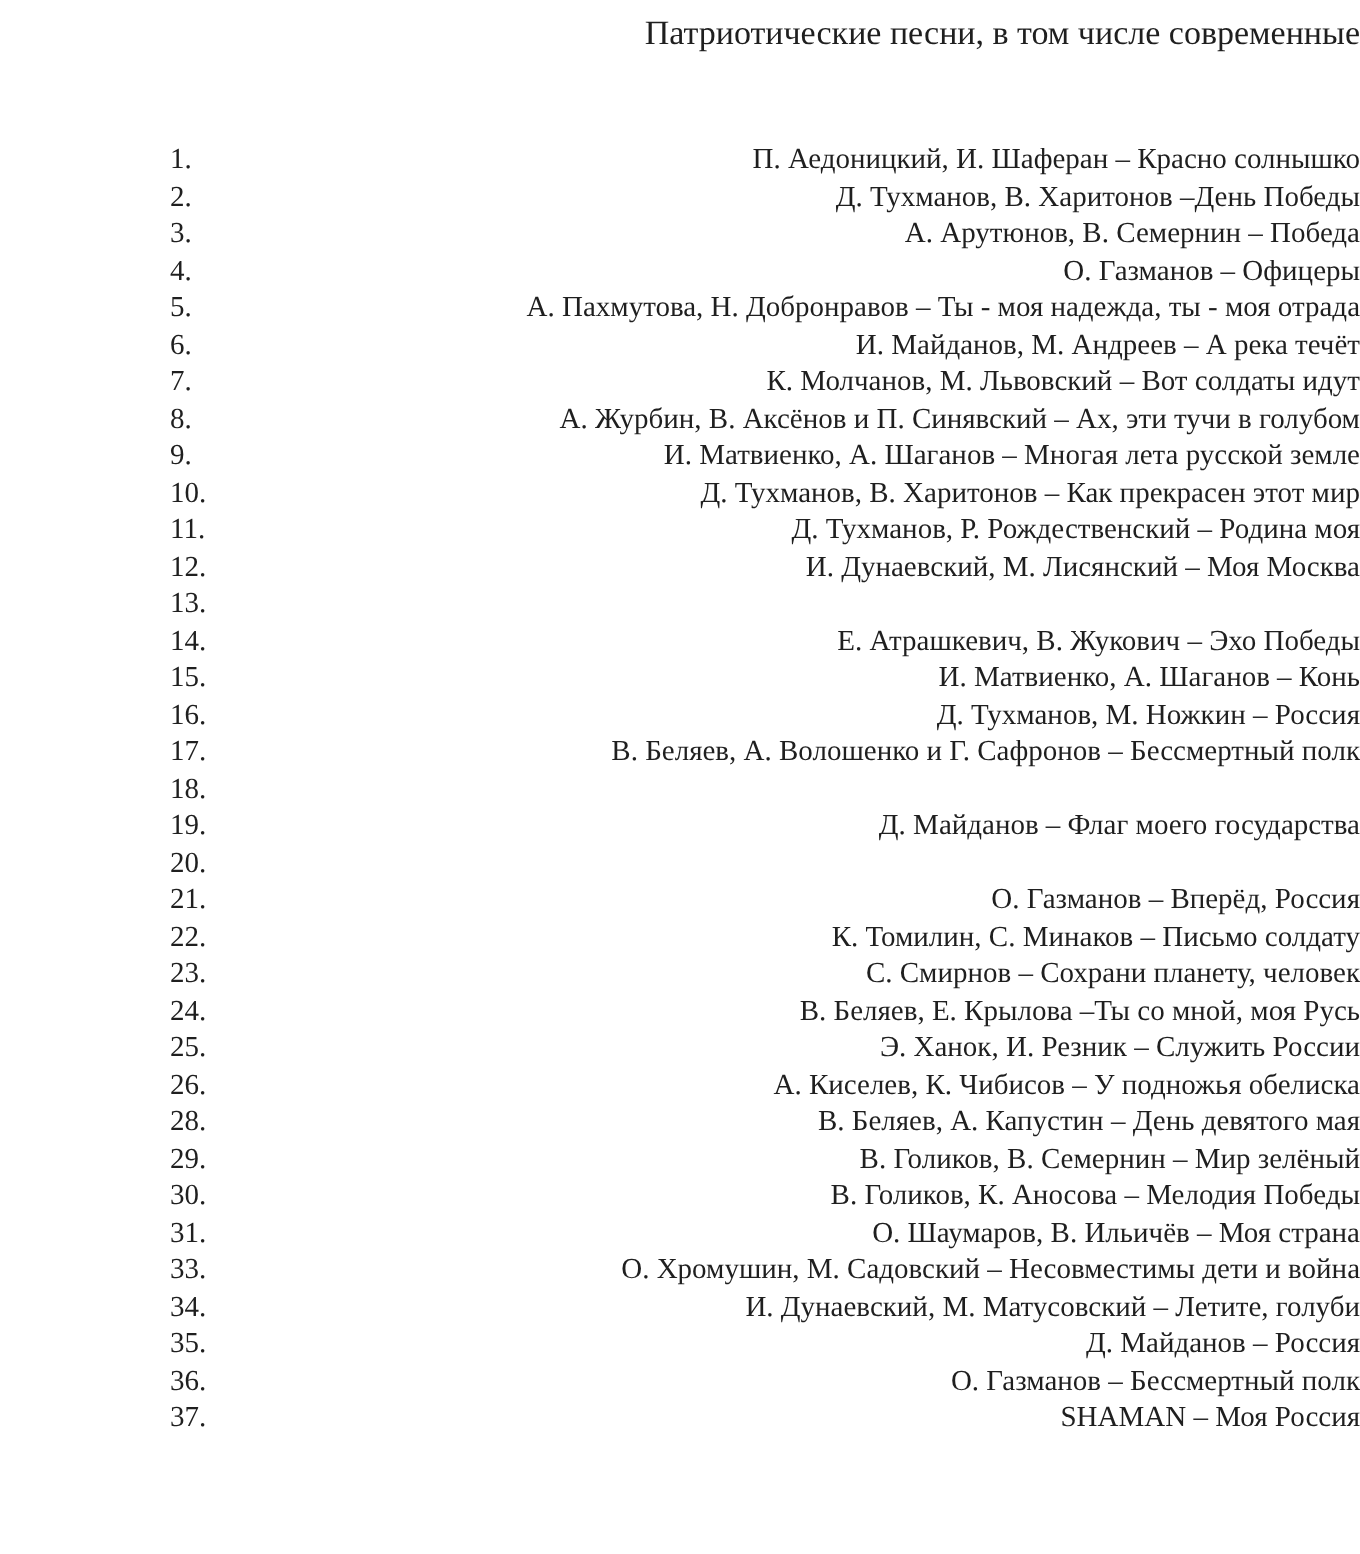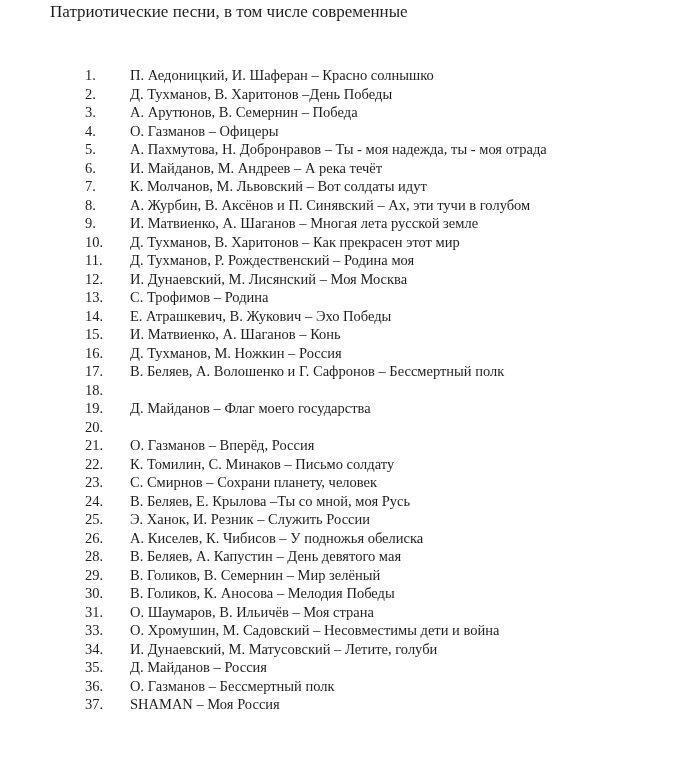--- a/index.html
+++ b/index.html
@@ -10,42 +10,44 @@
   .page {
     position: relative;
     width: 680px;
     height: 777px;
     background: #ffffff;
     font-family: "Liberation Serif", serif;
     color: #1f1f1f;
     overflow: hidden;
   }
   .title {
+    padding-top: 5px;
     padding-left: 50px; 
-    text-align: left;
+    text-align: right;
     font-size: 17px;
     line-height: 23px;
     white-space: nowrap;
   }
   .song-list {
     margin-top: 43px;
     font-size: 14.5px;
     line-height: 18.5px;
   }
   .row {
     display: flex;
     padding-left: 85px;
     white-space: nowrap;
   }
   .num {
     flex: 0 0 45px;
     width: 45px;
   }
   .txt {
     flex: 1 1 auto;
+    text-align: right;
   }
 </style>
 </head>
 <body>
 
 <div class="page">
   <div class="title">Патриотические песни, в том числе современные</div>
 
   <div class="song-list">
   <div class="row">
@@ -103,21 +105,20 @@
     <span class="txt">Д. Тухманов, Р. Рождественский – Родина моя</span>
   </div>
 
   <div class="row">
     <span class="num">12.</span>
     <span class="txt">И. Дунаевский, М. Лисянский – Моя Москва</span>
   </div>
 
   <div class="row">
     <span class="num">13.</span>
-    <span class="txt">С. Трофимов – Родина</span>
   </div>
 
   <div class="row">
     <span class="num">14.</span>
     <span class="txt">Е. Атрашкевич, В. Жукович – Эхо Победы</span>
   </div>
 
   <div class="row">
     <span class="num">15.</span>
     <span class="txt">И. Матвиенко, А. Шаганов – Конь</span>

